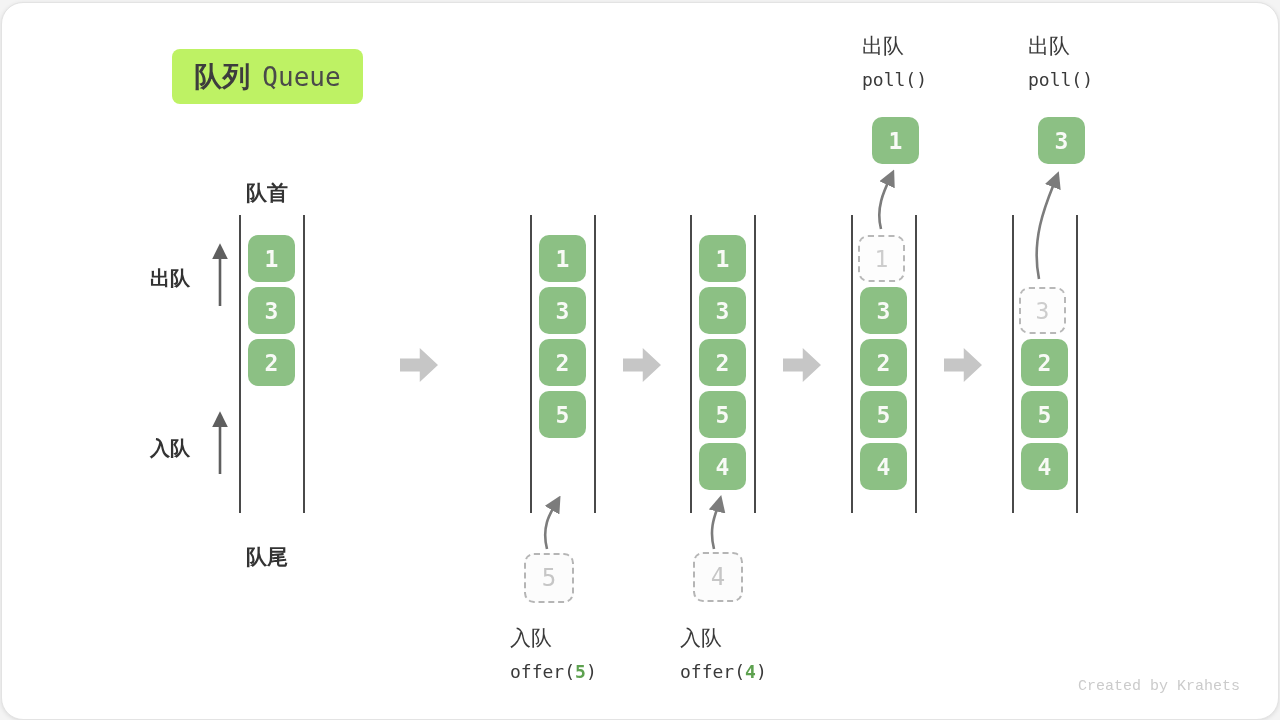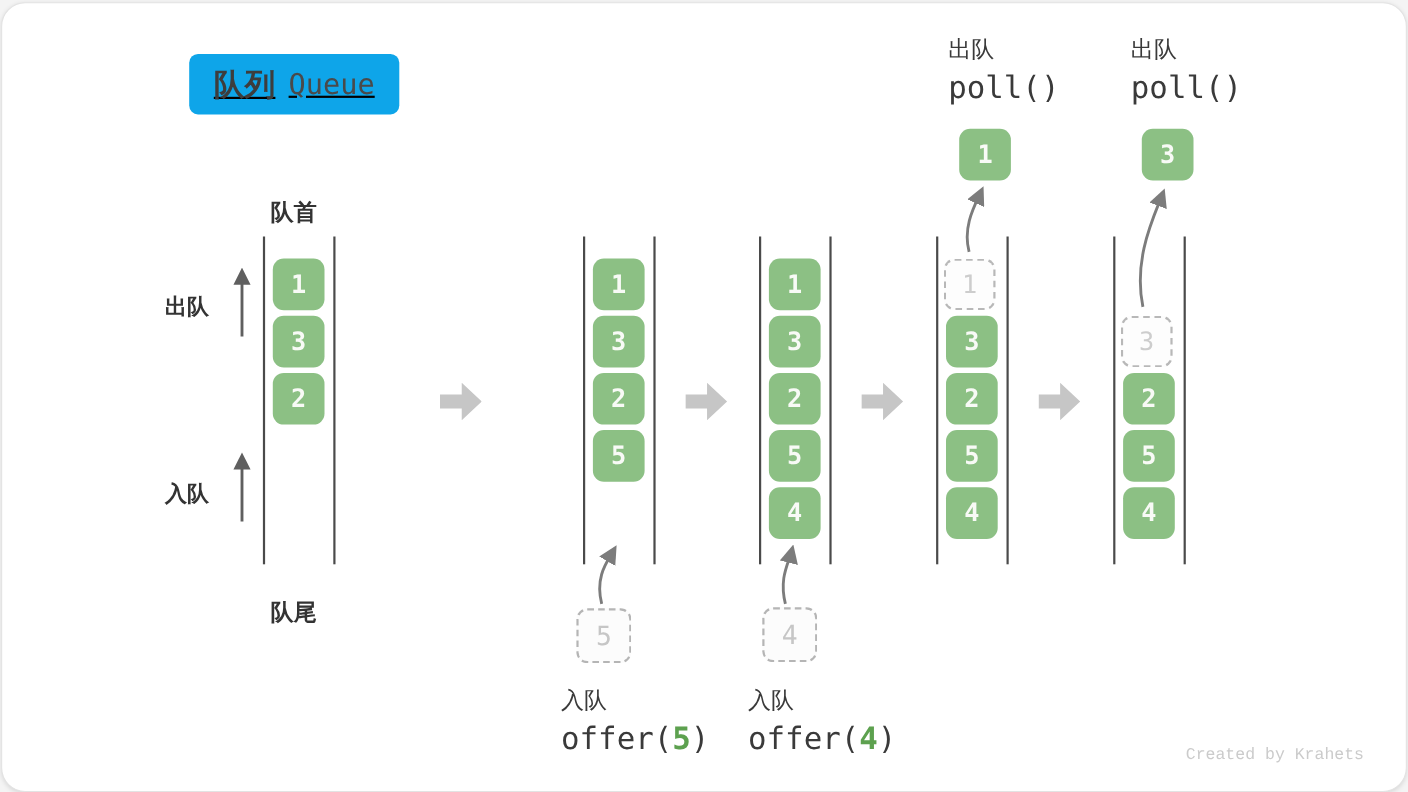--- a/index.html
+++ b/index.html
@@ -6,22 +6,22 @@
   #canvas{
     position:relative;width:1276px;height:716px;margin:2px auto;
     background:#ffffff;border:1px solid #e3e3e3;border-radius:22px;
     box-shadow:0 1px 4px rgba(0,0,0,.10);
     font-family:"Liberation Sans","DejaVu Sans",sans-serif;
     overflow:hidden;
   }
   .abs{position:absolute;}
   
   #badge{
-    left:170px;top:46px;width:191px;height:55px;background:#0ea5e9;
-    border-radius:8px;display:flex;align-items:center;justify-content:center;gap:12px;text-decoration:underline;
+    left:170px;top:46px;width:191px;height:55px;background:#bef264;
+    border-radius:8px;display:flex;align-items:center;justify-content:center;gap:12px;
   }
   #badge .zh{font-size:28px;font-weight:bold;color:#3d3d3d;}
   #badge .en{font-size:26px;color:#4a4a4a;font-family:"DejaVu Sans Mono","Liberation Mono",monospace;}
   
   .cn-label{font-weight:bold;color:#333;font-size:21px;}
   
   .qcol{
     position:absolute;top:212px;width:62px;height:298px;
     border-left:2px solid #4a4a4a;border-right:2px solid #4a4a4a;
   }
@@ -47,21 +47,21 @@
     display:flex;align-items:center;justify-content:center;
     font-family:"DejaVu Sans Mono","Liberation Mono",monospace;
   }
   
   .block-arrow{
     width:38px;height:34px;background:#c6c6c6;
     clip-path:polygon(0 31%,52% 31%,52% 0,100% 50%,52% 100%,52% 69%,0 69%);
   }
   
   .op{line-height:34px;font-size:21px;color:#3a3a3a;}
-  .op .code{font-family:"DejaVu Sans Mono","Liberation Mono",monospace;font-size:28px;}
+  .op .code{font-family:"DejaVu Sans Mono","Liberation Mono",monospace;font-size:18px;}
   .op .arg{color:#5da14f;font-weight:bold;}
   #watermark{
     right:38px;bottom:24px;color:#cbcbcb;font-size:15px;
     font-family:Liberation Mono, monospace;
     margin-top:16px;
   }
   svg.overlay{position:absolute;left:0;top:0;pointer-events:none;}
 </style>
 </head>
 <body>

